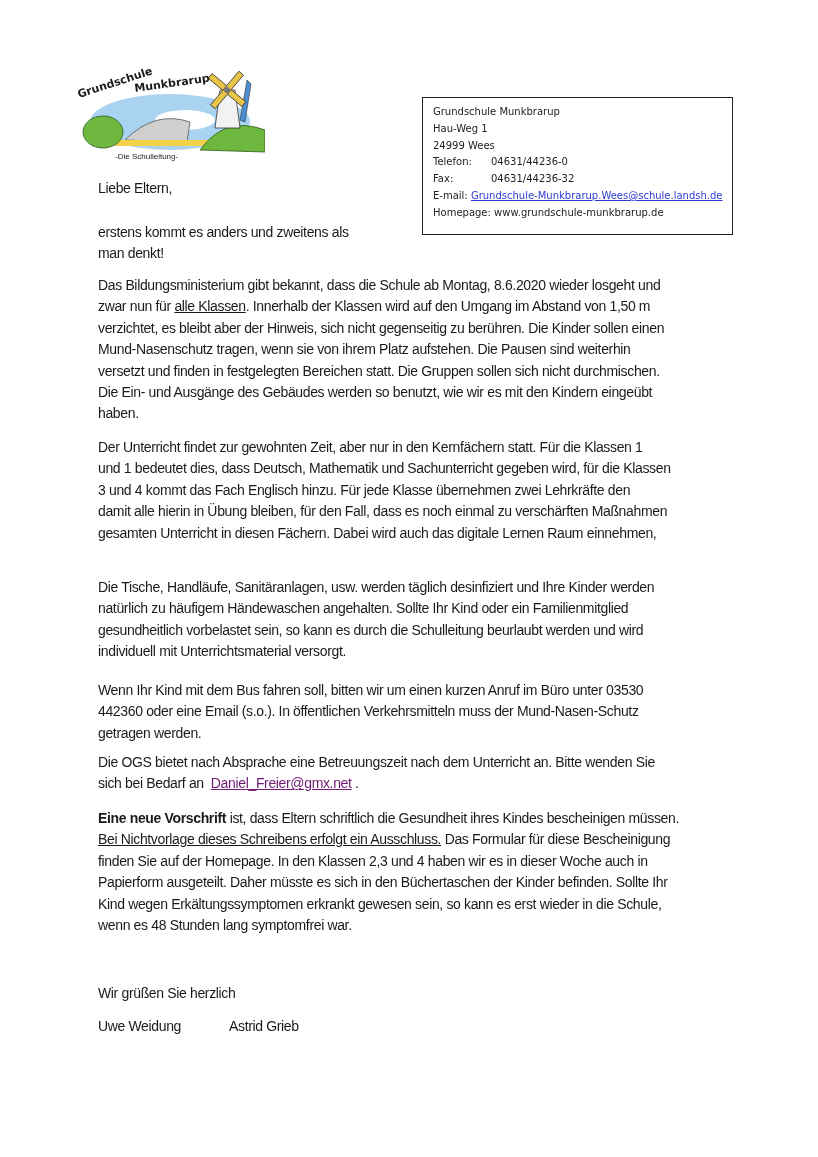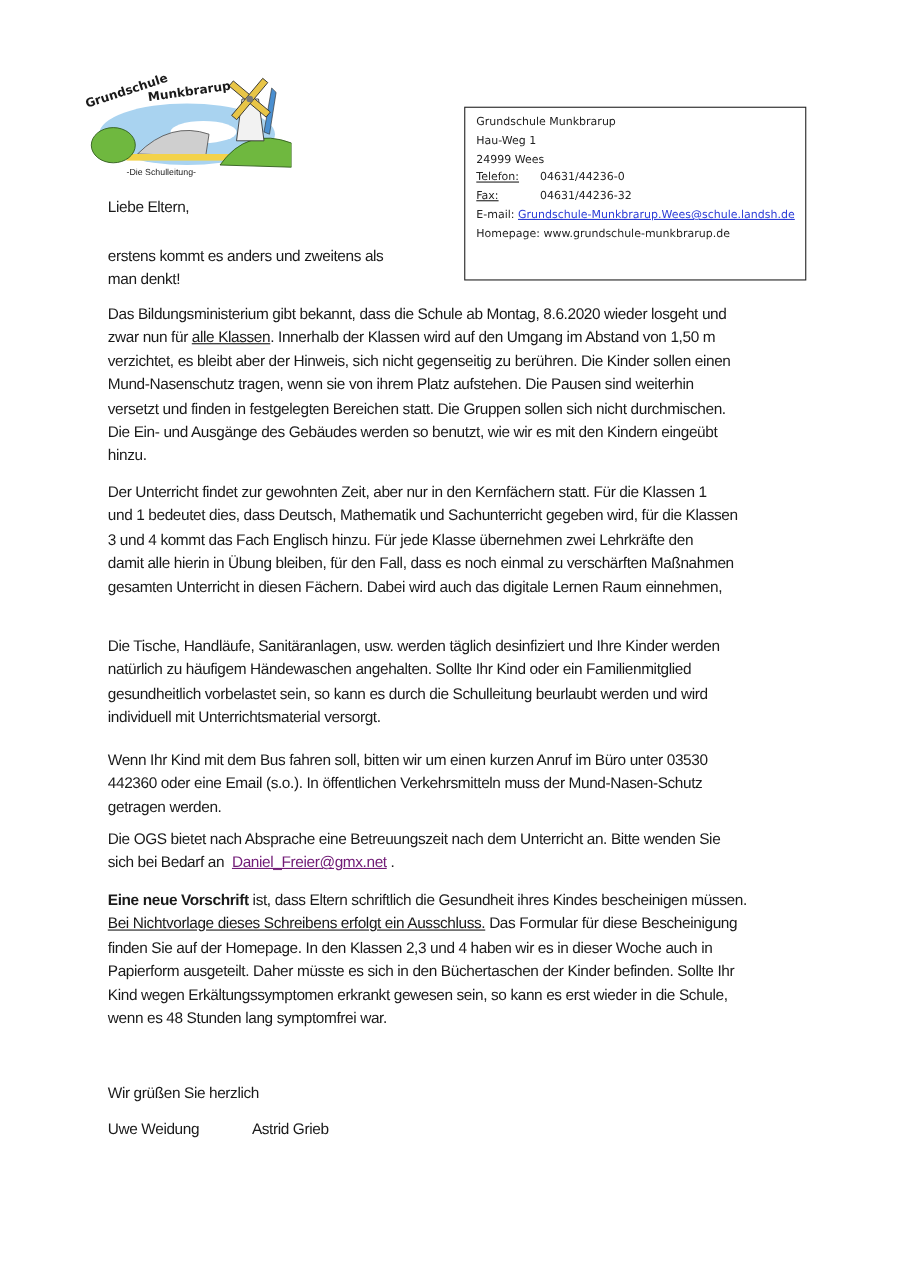--- a/index.html
+++ b/index.html
@@ -1,25 +1,25 @@
 <!DOCTYPE html>
 <html><head>
 <meta charset="utf-8">
 <style>
   html, body { margin: 0; padding: 0; background: #ffffff; }
   body { width: 818px; height: 1157px; position: relative; overflow: hidden;
          font-family: "Liberation Sans", "DejaVu Sans", sans-serif; color: #1a1a1a; }
   .logo { position: absolute; left: 75px; top: 60px; width: 190px; height: 110px; }
   .logo svg { width: 190px; height: 100px; display: block; }
   .logo .caption { position: absolute; left: 40px; top: 92px; font-size: 8px; color: #222; }
-  .addr { position: absolute; left: 422px; top: 97px; width: 311px; height: 158px;
+  .addr { position: absolute; left: 422px; top: 97px; width: 311px; height: 138px;
           border: 1.5px solid #222; box-sizing: border-box; padding: 6px 10px;
           font-family: "DejaVu Sans", sans-serif; font-size: 10px; line-height: 16.8px; color: #222; }
   .addr .row { white-space: nowrap; }
-  .addr .lbl { display: inline-block; width: 58px; text-decoration: underline; }
+  .addr .lbl { display: inline-block; width: 58px; }
   .addr a { color: #2a3bd6; text-decoration: underline; }
   .text { position: absolute; left: 98px; font-size: 14px; line-height: 21.4px; color: #1a1a1a;
           font-family: "Liberation Sans", sans-serif; letter-spacing: -0.35px; }
   .para { position: absolute; left: 98px; width: 640px; font-size: 14px; line-height: 21.4px; color: #1a1a1a;
           font-family: "Liberation Sans", sans-serif; letter-spacing: -0.35px; margin: 0; }
   .para .l { display: block; white-space: nowrap; }
   u { text-decoration: underline; }
   .link { color: #701a75; text-decoration: underline; }
   b { font-weight: bold; }
 </style>
@@ -61,21 +61,21 @@
 <div class="text" style="top:222px;">erstens kommt es anders und zweitens als</div>
 <div class="text" style="top:243px;">man denkt!</div>
 
 <div class="para" style="top:275px;">
   <span class="l">Das Bildungsministerium gibt bekannt, dass die Schule ab Montag, 8.6.2020 wieder losgeht und</span>
   <span class="l"><span>zwar nun für </span><u>alle Klassen</u><span>. Innerhalb der Klassen wird auf den Umgang im Abstand von 1,50 m</span></span>
   <span class="l">verzichtet, es bleibt aber der Hinweis, sich nicht gegenseitig zu berühren. Die Kinder sollen einen</span>
   <span class="l">Mund-Nasenschutz tragen, wenn sie von ihrem Platz aufstehen. Die Pausen sind weiterhin</span>
   <span class="l">versetzt und finden in festgelegten Bereichen statt. Die Gruppen sollen sich nicht durchmischen.</span>
   <span class="l">Die Ein- und Ausgänge des Gebäudes werden so benutzt, wie wir es mit den Kindern eingeübt</span>
-  <span class="l">hinzu.</span>
+  <span class="l">haben.</span>
 </div>
 
 <div class="para" style="top:437px;">
   <span class="l">Der Unterricht findet zur gewohnten Zeit, aber nur in den Kernfächern statt. Für die Klassen 1</span>
   <span class="l">und 1 bedeutet dies, dass Deutsch, Mathematik und Sachunterricht gegeben wird, für die Klassen</span>
   <span class="l">3 und 4 kommt das Fach Englisch hinzu. Für jede Klasse übernehmen zwei Lehrkräfte den</span>
   <span class="l">damit alle hierin in Übung bleiben, für den Fall, dass es noch einmal zu verschärften Maßnahmen</span>
   <span class="l">gesamten Unterricht in diesen Fächern.  Dabei wird auch das digitale Lernen Raum einnehmen,</span>
 </div>
 

